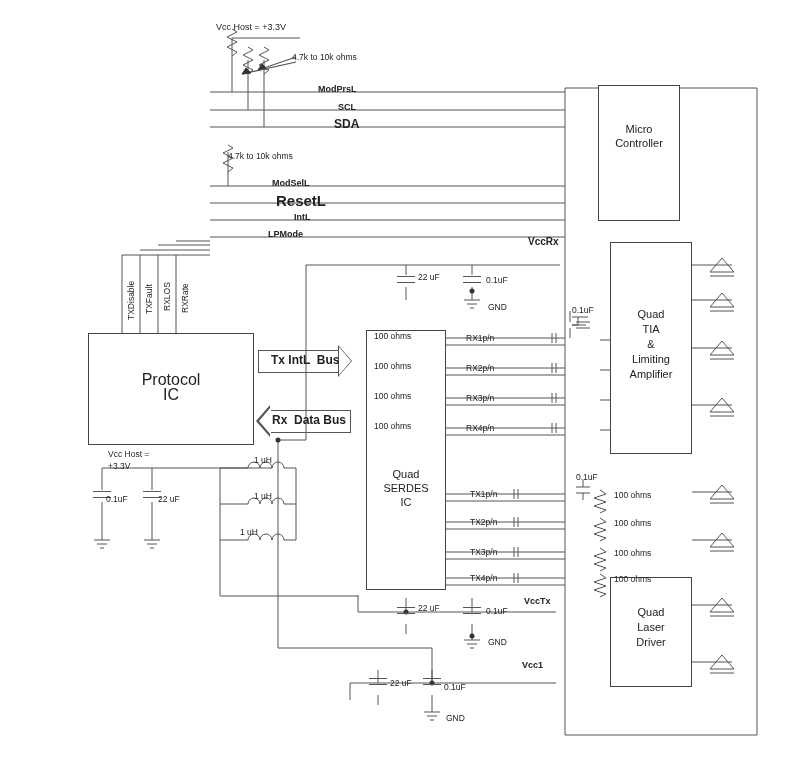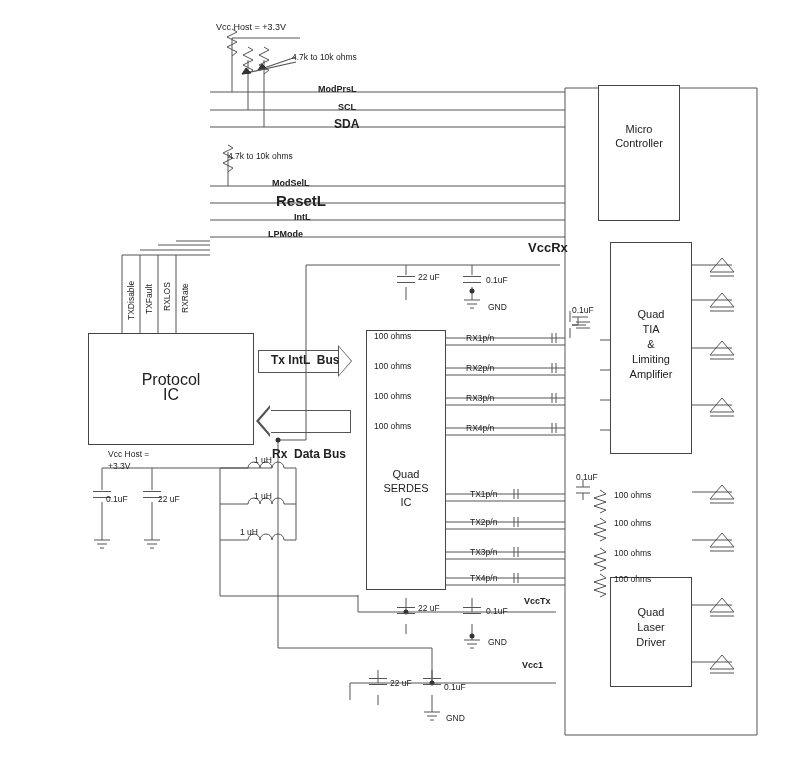--- a/index.html
+++ b/index.html
@@ -299,40 +299,40 @@
   </div>
   <div class="txt b" style="left:271px;top:355px;font-size:12px;">Tx IntL  Bus</div>
 
   <div class="bus" style="left:258px;top:410px;width:92px;height:24px;">
     <div class="top" style="top:0;left:12px;width:80px;"></div>
     <div class="bot" style="top:22px;left:12px;width:80px;"></div>
     <div class="line vl" style="left:92px;top:0;height:23px;"></div>
     <div style="position:absolute;left:-2px;top:-5px;width:0;height:0;border-top:16px solid transparent;border-bottom:16px solid transparent;border-right:14px solid #555;"></div>
     <div style="position:absolute;left:1px;top:-3px;width:0;height:0;border-top:14px solid transparent;border-bottom:14px solid transparent;border-right:12px solid #fff;"></div>
   </div>
-  <div class="txt b" style="left:272px;top:415px;font-size:12px;margin-top:34px;">Rx  Data Bus</div>
+  <div class="txt b" style="left:272px;top:415px;font-size:12px;">Rx  Data Bus</div>
 
   <div class="txt" style="left:216px;top:22px;font-size:9px;">Vcc Host = +3.3V</div>
   <div class="txt" style="left:292px;top:52px;">4.7k to 10k ohms</div>
   <div class="txt" style="left:228px;top:151px;">4.7k to 10k ohms</div>
 
   <div class="txt b" style="left:318px;top:84px;font-size:9px;text-align:center;">ModPrsL</div>
   <div class="txt b" style="left:338px;top:102px;font-size:9px;">SCL</div>
   <div class="txt b" style="left:334px;top:119px;font-size:12px;">SDA</div>
   <div class="txt b" style="left:272px;top:178px;font-size:9px;">ModSelL</div>
   <div class="txt b" style="left:276px;top:195px;font-size:15px;">ResetL</div>
   <div class="txt b" style="left:288px;top:212px;font-size:9px;margin-left:6px;">IntL</div>
   <div class="txt b" style="left:268px;top:229px;font-size:9px;">LPMode</div>
 
   <div class="vert" style="left:126px;top:320px;">TXDisable</div>
   <div class="vert" style="left:144px;top:314px;">TXFault</div>
   <div class="vert" style="left:162px;top:311px;">RXLOS</div>
   <div class="vert" style="left:180px;top:313px;">RXRate</div>
 
-  <div class="txt b" style="left:528px;top:242px;font-size:13px;">VccRx</div>
+  <div class="txt b" style="left:528px;top:236px;font-size:10px;">VccRx</div>
   <div class="txt" style="left:418px;top:272px;">22 uF</div>
   <div class="txt" style="left:486px;top:275px;">0.1uF</div>
   <div class="txt" style="left:488px;top:302px;">GND</div>
 
   <div class="txt" style="left:572px;top:305px;">0.1uF</div>
   <div class="txt" style="left:576px;top:472px;">0.1uF</div>
 
   <div class="txt" style="left:374px;top:331px;">100 ohms</div>
   <div class="txt" style="left:374px;top:361px;">100 ohms</div>
   <div class="txt" style="left:374px;top:391px;">100 ohms</div>

